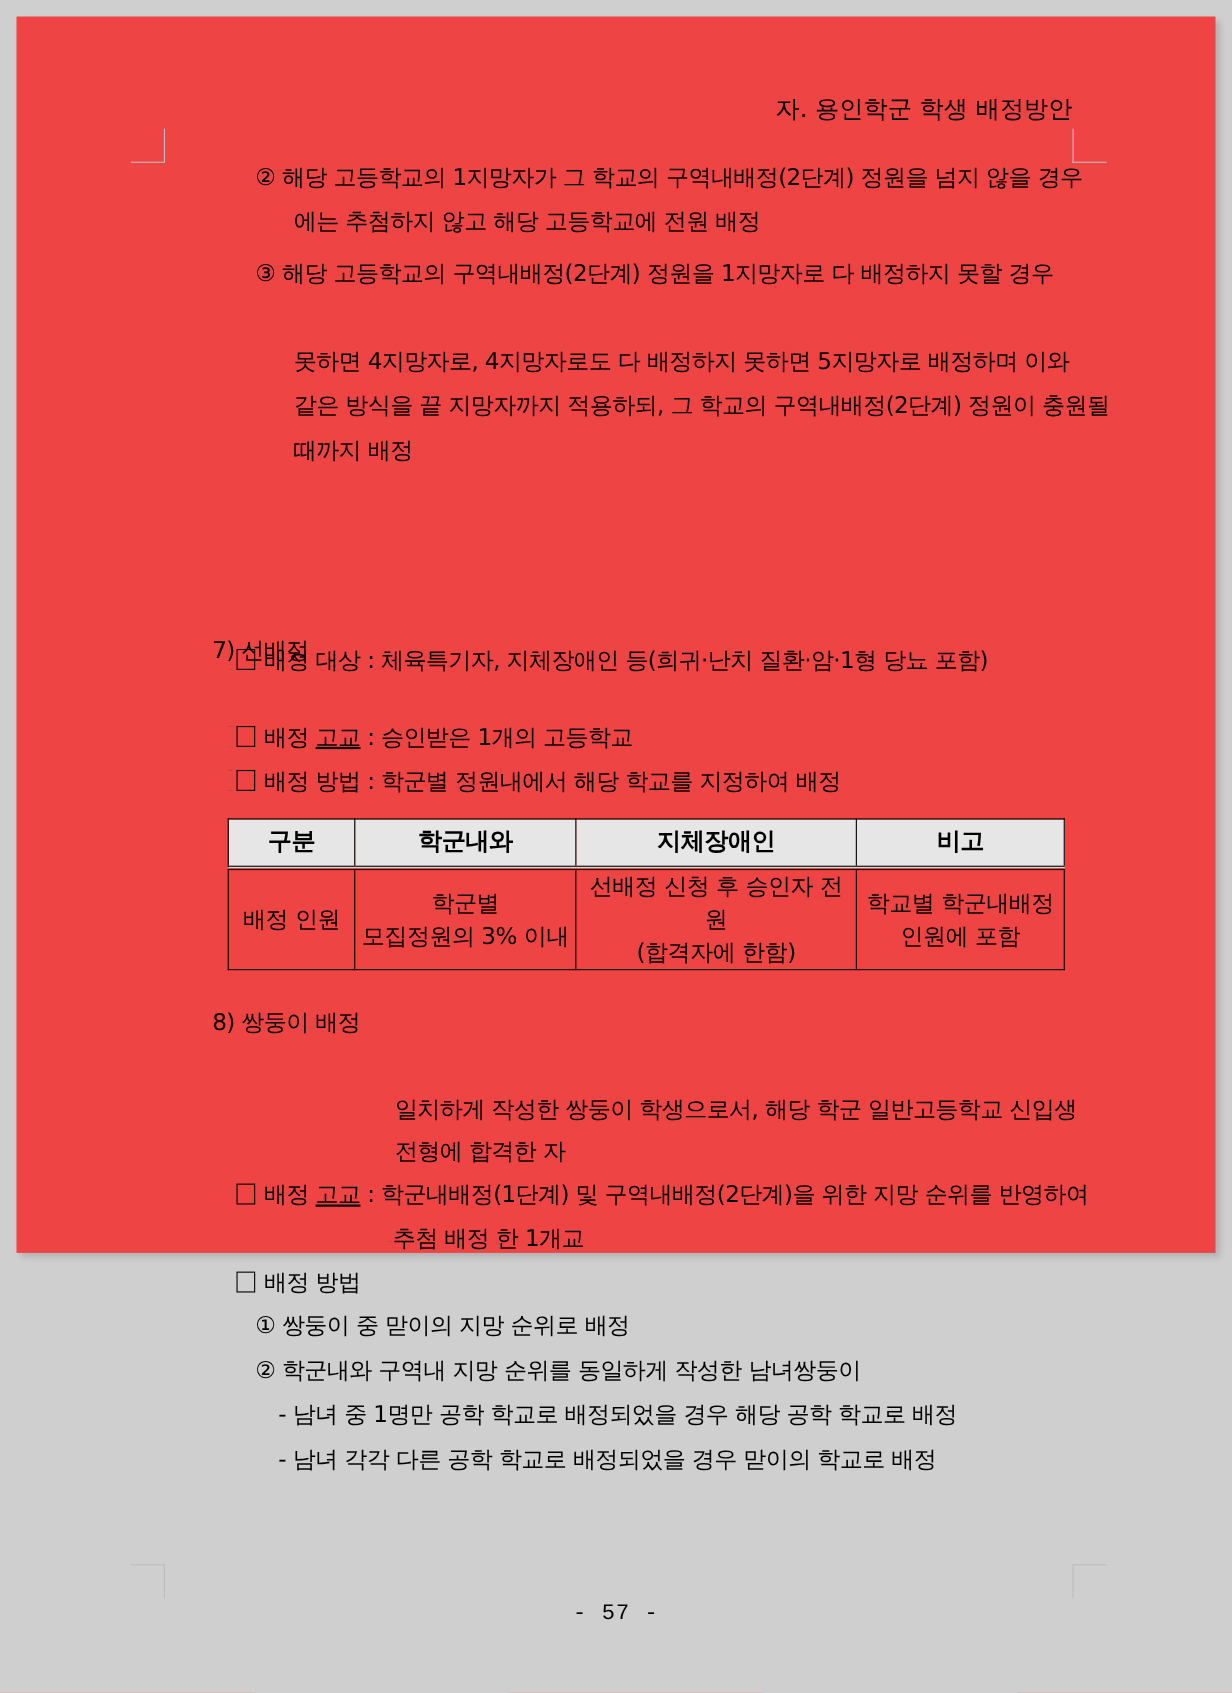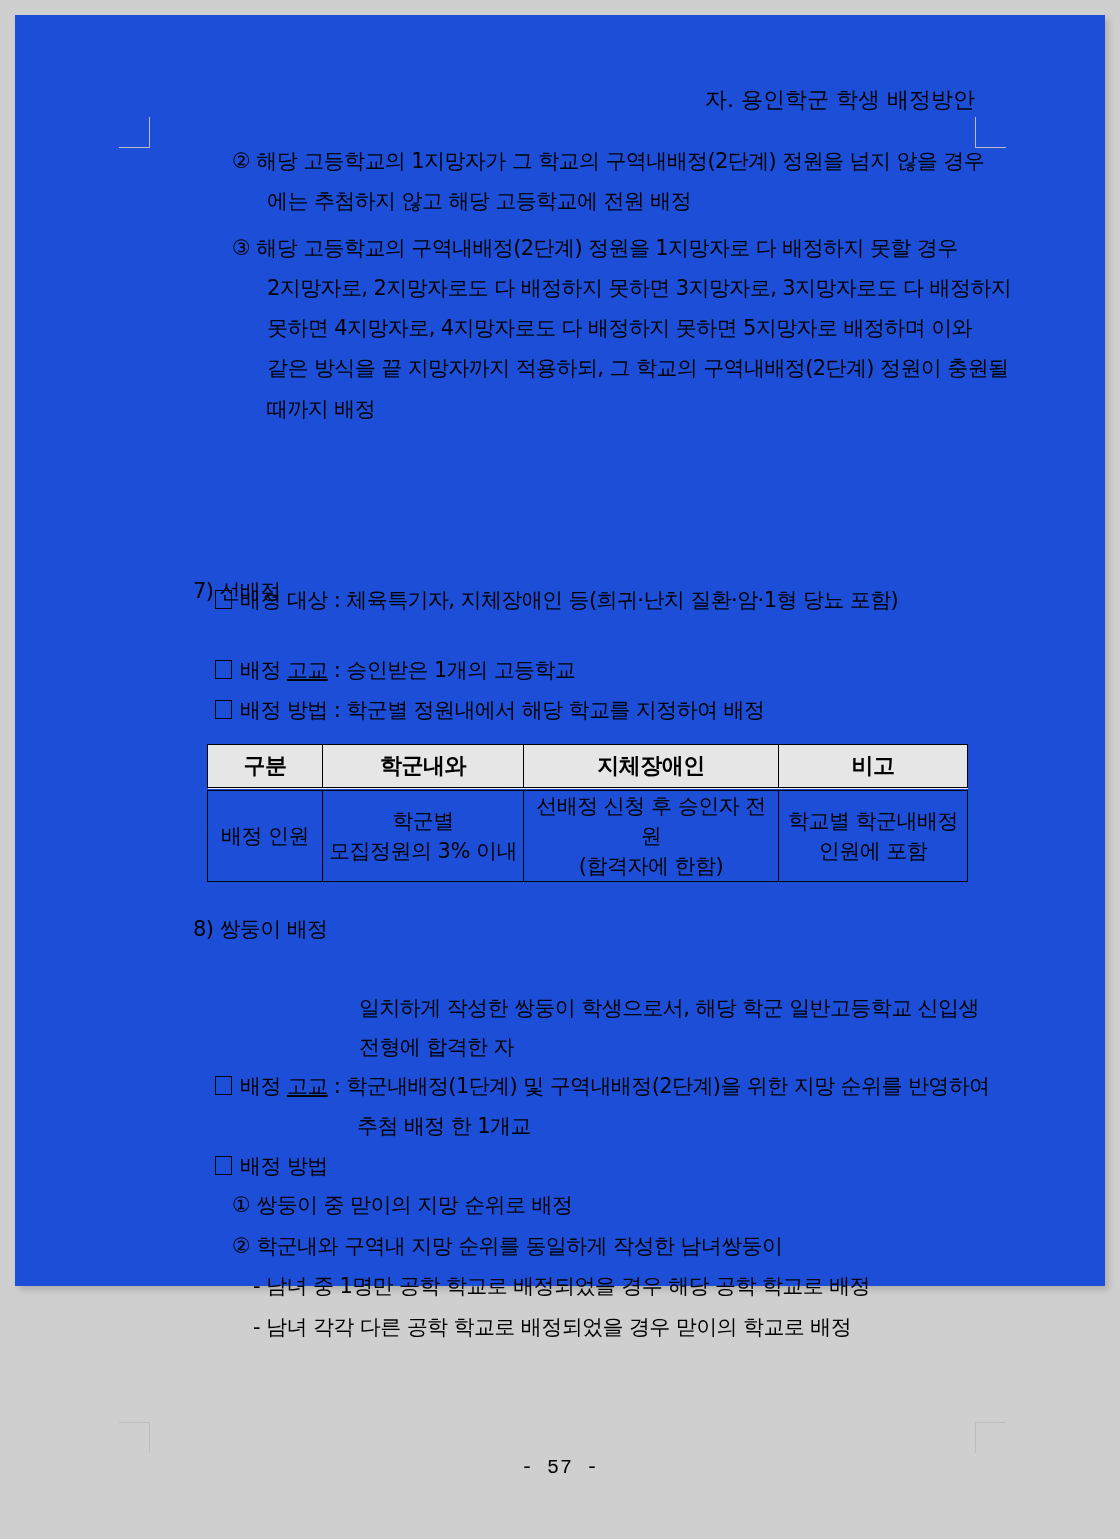--- a/index.html
+++ b/index.html
@@ -1,18 +1,18 @@
 <!DOCTYPE html>
 <html><head>
 <meta charset="utf-8">
 <style>
   html, body { margin:0; padding:0; }
   body { width:1120px; height:1539px; background:#cfcfcf; position:relative; overflow:hidden;
          font-family:"DejaVu Sans", sans-serif; color:#000; }
-  .page { position:absolute; left:15px; top:15px; width:1090px; height:1271px; background:#1d4ed8;
+  .page { position:absolute; left:15px; top:15px; width:1090px; height:1124px; background:#ef4444;
           box-shadow: 4px 4px 6px rgba(0,0,0,0.15); }
   .crop { position:absolute; width:30px; height:30px; border-color:#bdbdbd; border-style:solid; border-width:0; }
   .crop.tl { left:104px; top:102px; border-right-width:1px; border-bottom-width:1px; }
   .crop.tr { left:960px; top:102px; border-left-width:1px; border-bottom-width:1px; }
   .crop.bl { left:104px; top:1407px; border-right-width:1px; border-top-width:1px; }
   .crop.br { left:960px; top:1407px; border-left-width:1px; border-top-width:1px; }
   .t { position:absolute; white-space:nowrap; font-size:21px; letter-spacing:-0.6px; line-height:26px; }
   .header { right:130px; top:72px; font-size:22px; letter-spacing:0; }
   .u { text-decoration:underline; }
   .box { display:inline-block; width:15px; height:17px; border:1px solid #000; vertical-align:-2px; margin-right:8px; }
@@ -29,21 +29,20 @@
   <div class="crop tl"></div>
   <div class="crop tr"></div>
   <div class="crop bl"></div>
   <div class="crop br"></div>
 
   <div class="t header">자. 용인학군 학생 배정방안</div>
 
   <div class="t" style="left:217px;top:133px"><span>②</span> <span>해당 고등학교의 1지망자가 그 학교의 구역내배정(2단계) 정원을 넘지 않을 경우</span></div>
   <div class="t" style="left:252px;top:173px">에는 추첨하지 않고 해당 고등학교에 전원 배정</div>
   <div class="t" style="left:217px;top:220px"><span>③</span> <span>해당 고등학교의 구역내배정(2단계) 정원을 1지망자로 다 배정하지 못할 경우</span></div>
-  <div class="t" style="left:252px;top:260px">2지망자로, 2지망자로도 다 배정하지 못하면 3지망자로, 3지망자로도 다 배정하지</div>
   <div class="t" style="left:252px;top:300px">못하면 4지망자로, 4지망자로도 다 배정하지 못하면 5지망자로 배정하며 이와</div>
   <div class="t" style="left:252px;top:340px">같은 방식을 끝 지망자까지 적용하되, 그 학교의 구역내배정(2단계) 정원이 충원될</div>
   <div class="t" style="left:252px;top:381px">때까지 배정</div>
 
   <div class="t" style="left:178px;top:563px">7) 선배정</div>
   <div class="t" style="left:200px;top:572px"><span class="box"></span><span>배정</span> <span>대상</span> <span>: 체육특기자, 지체장애인 등(희귀·난치 질환·암·1형 당뇨 포함)</span></div>
   <div class="t" style="left:200px;top:642px"><span class="box"></span><span>배정</span> <span class="u">고교</span> <span>: 승인받은 1개의 고등학교</span></div>
   <div class="t" style="left:200px;top:682px"><span class="box"></span><span>배정</span> <span>방법</span> <span>: 학군별 정원내에서 해당 학교를 지정하여 배정</span></div>
 
   <table class="tbl">

